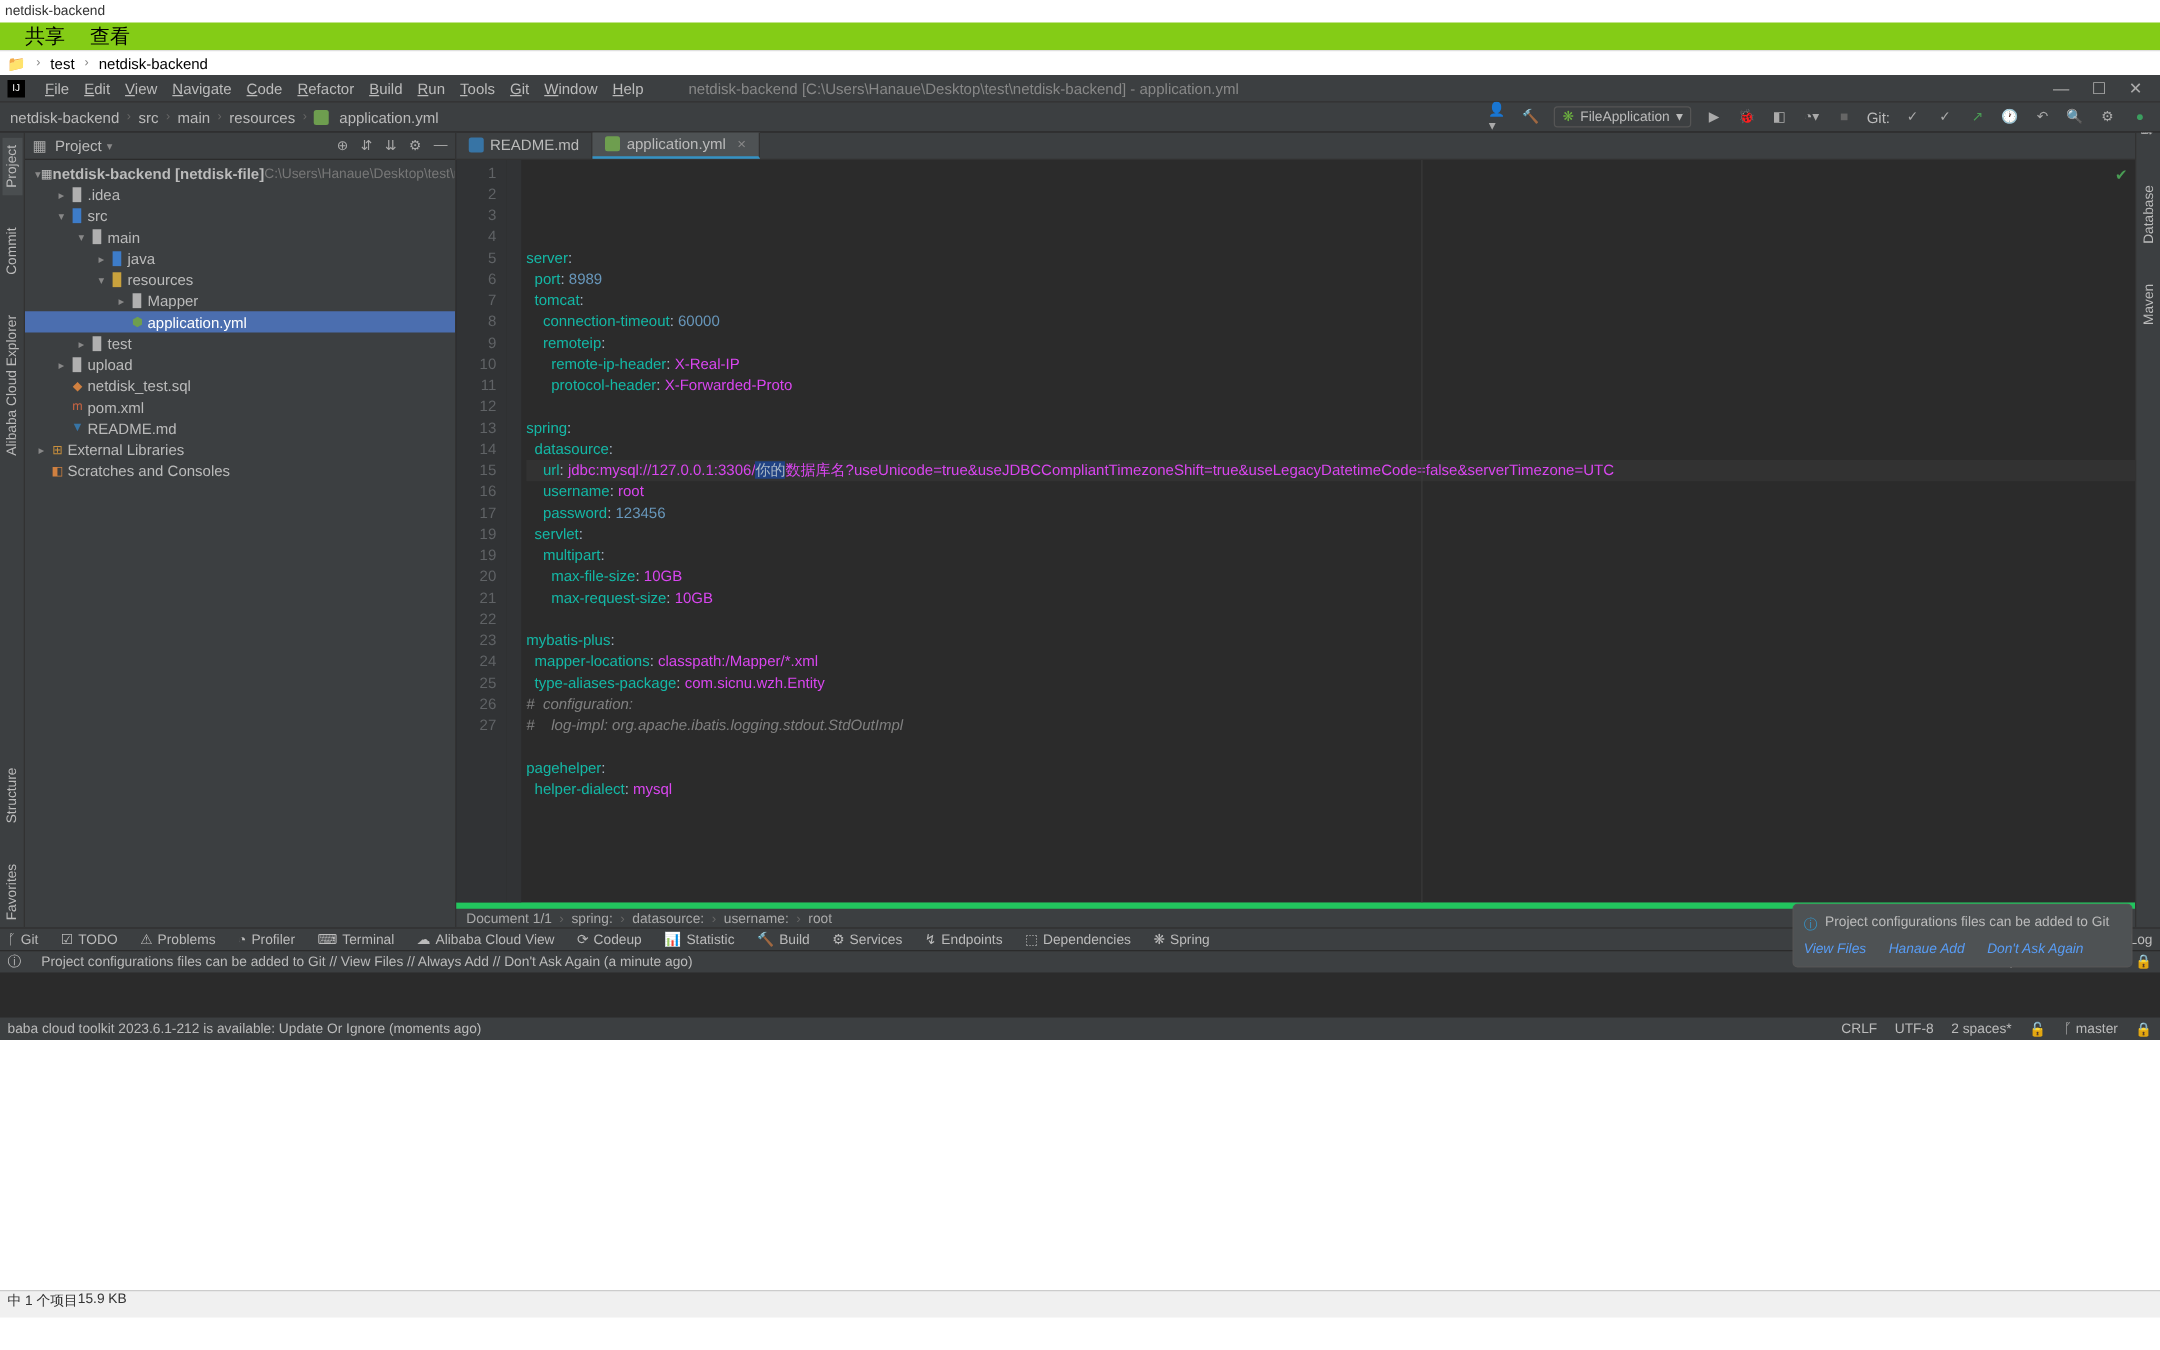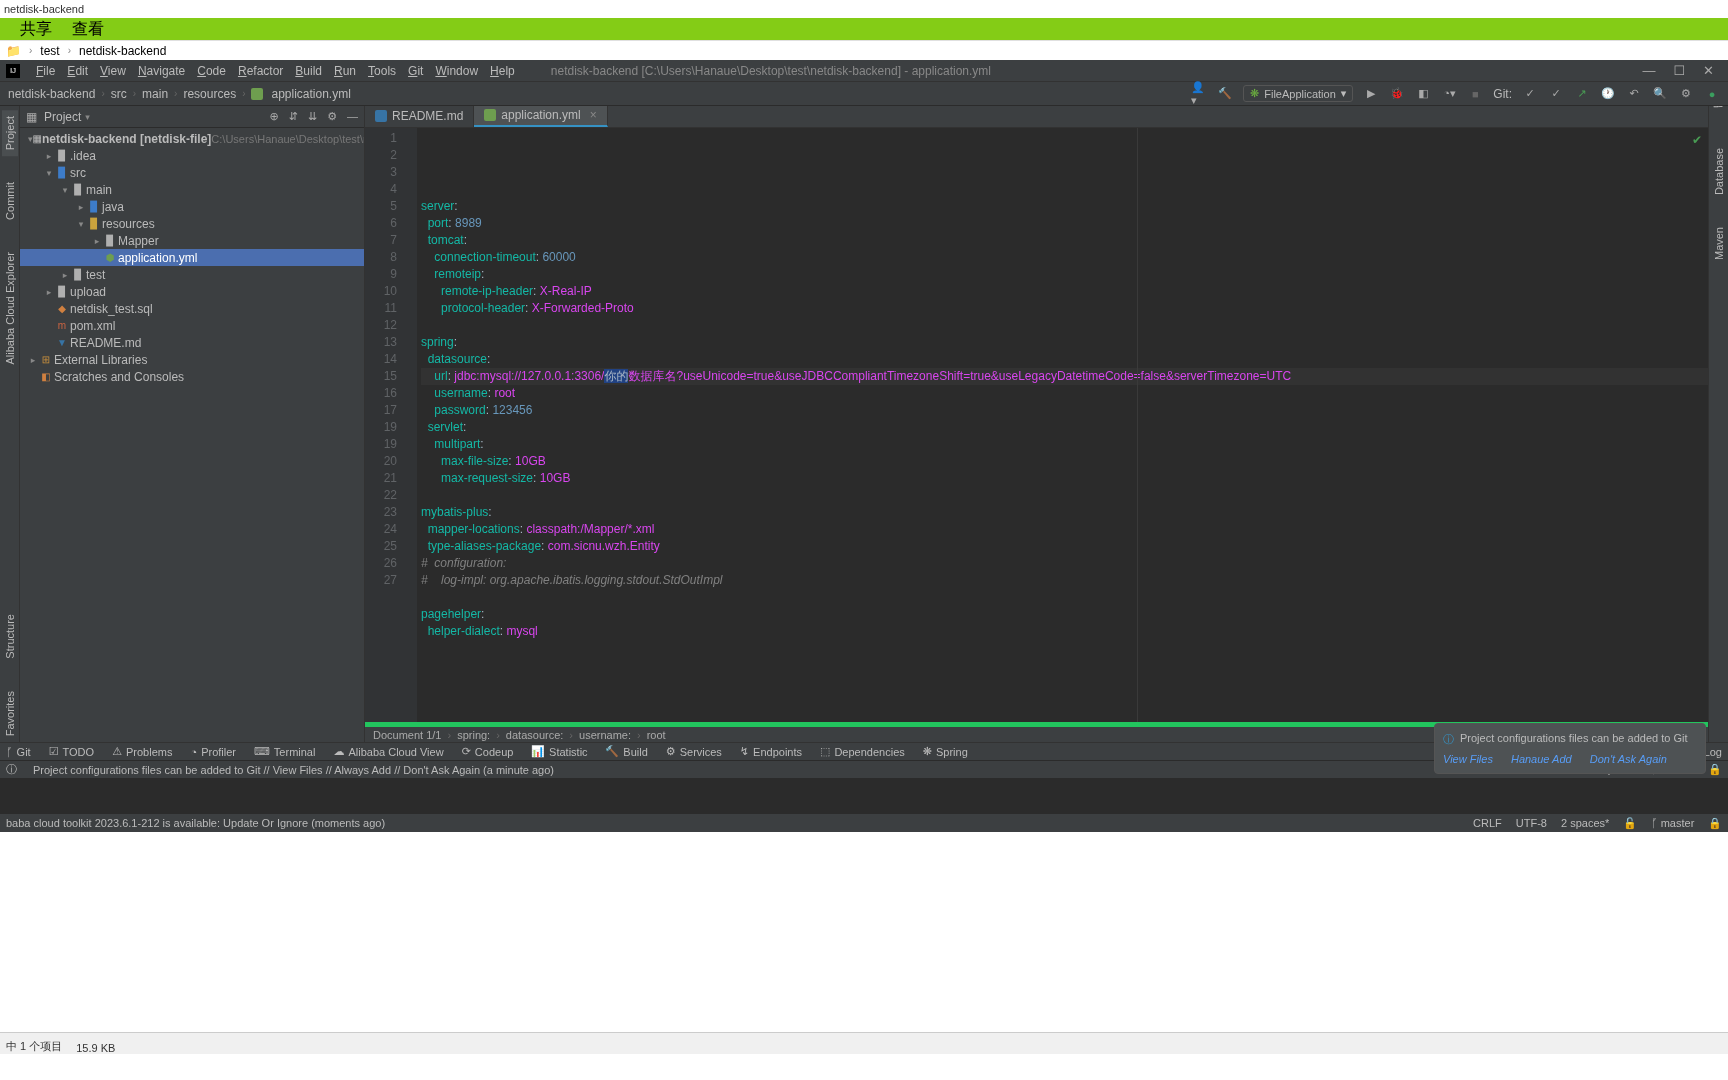--- a/index.html
+++ b/index.html
@@ -85,21 +85,21 @@
 
 .bottom-bar { height: 18px; background: #3c3f41; border-top: 1px solid #323232; display: flex; align-items: center; font-size: 11px; color: #bbb; padding: 0 6px; gap: 18px; }
 .bottom-bar .bb-item { display: flex; align-items: center; gap: 4px; }
 .bottom-bar .event-log { margin-left: auto; }
 
 .status-line { height: 18px; background: #3c3f41; border-top: 1px solid #2b2b2b; display: flex; align-items: center; font-size: 11px; color: #bbb; padding: 0 6px; gap: 16px; }
 .status-line .right { margin-left: auto; display: flex; gap: 14px; }
 .status-line2 { height: 18px; background: #3c3f41; display: flex; align-items: center; font-size: 11px; color: #bbb; padding: 0 6px; margin-top: 36px; }
 .status-line2 .right { margin-left: auto; display: flex; gap: 14px; }
 
-.win-footer { height: 22px; background: #f0f0f0; border-top: 1px solid #ccc; display: flex; align-items: flex-end; font-size: 11px; color: #333; padding-left: 6px; gap: 14px; }
+.win-footer { height: 22px; background: #f0f0f0; border-top: 1px solid #ccc; display: flex; align-items: flex-start; font-size: 11px; color: #333; padding-left: 6px; gap: 0; }
 </style>
 </head>
 <body>
 
 <div class="win-titlebar">
   <span>netdisk-backend</span>
 </div>
 <div class="win-menubar">
   <span>共享</span>
   <span>查看</span>

